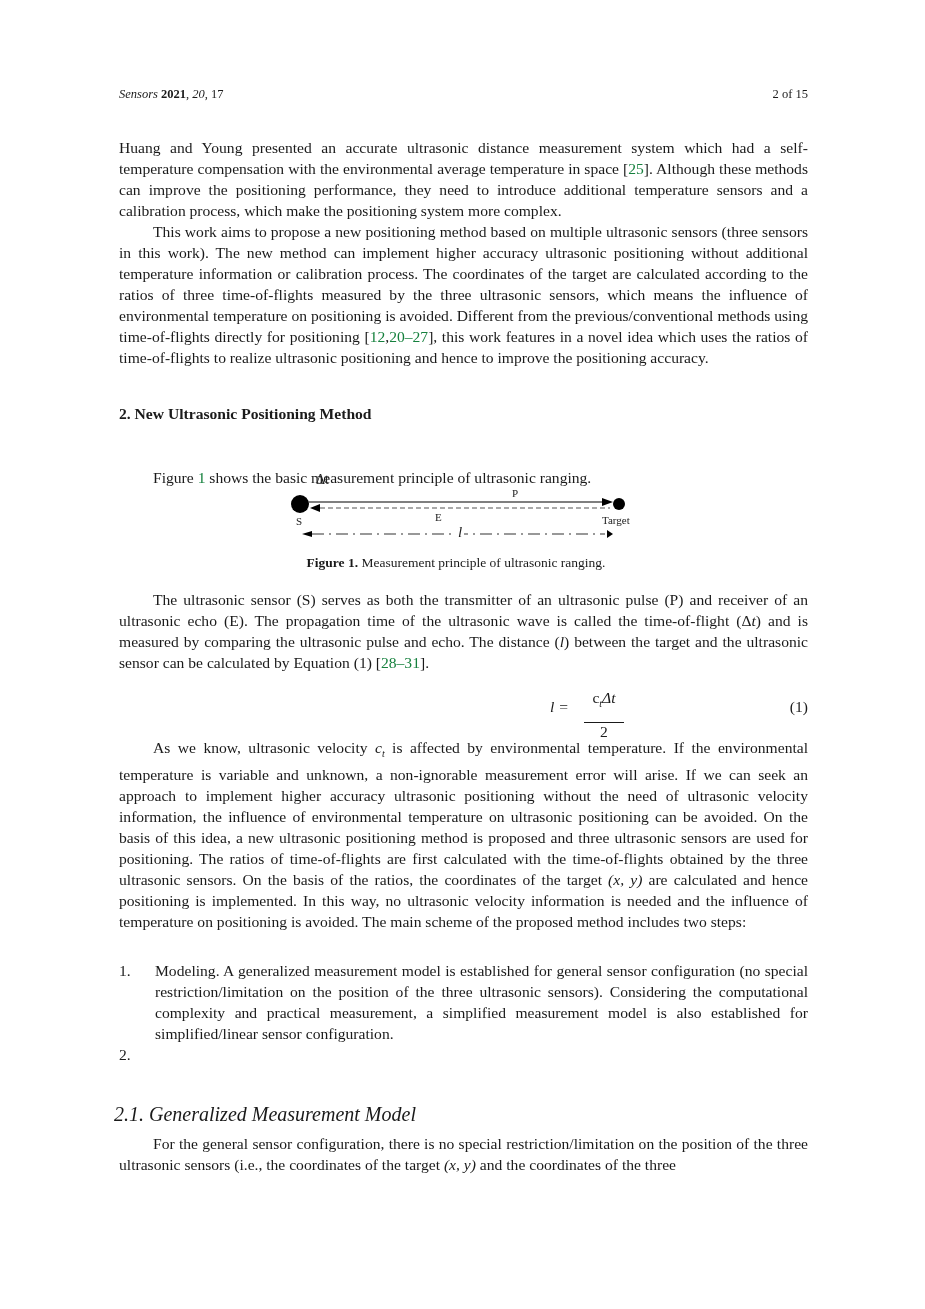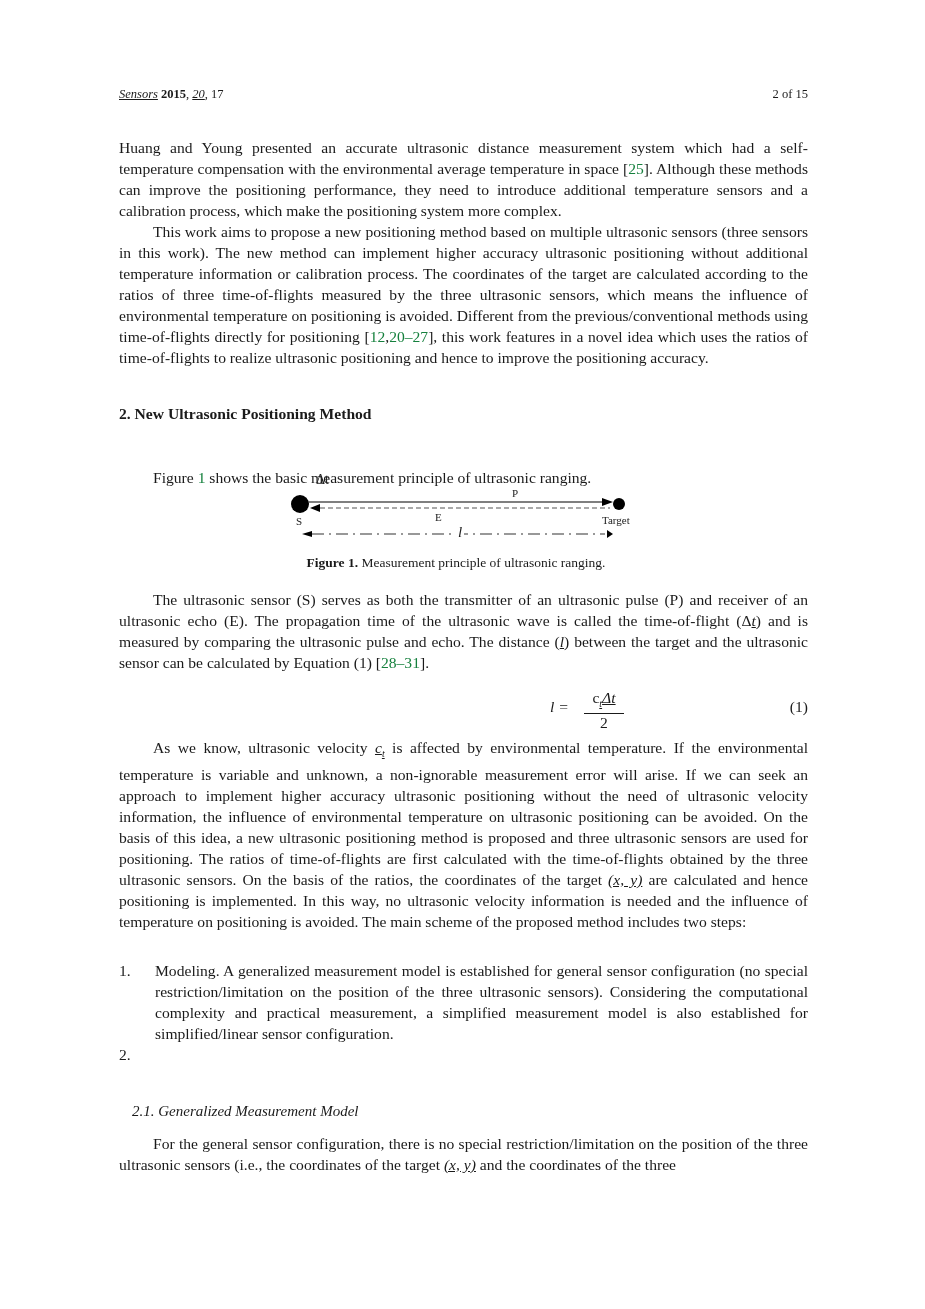--- a/index.html
+++ b/index.html
@@ -1,46 +1,46 @@
 <!DOCTYPE html>
 <html><head>
 <meta charset="utf-8">
 <style>
   html, body { margin: 0; padding: 0; background: #ffffff; }
   body { width: 925px; height: 1309px; position: relative; overflow: hidden;
          font-family: "Liberation Serif", "DejaVu Serif", serif; color: #1a1a1a; }
   .header { position: absolute; top: 87px; left: 119px; width: 689px; font-size: 12.5px; }
   .header .right { position: absolute; right: 0; top: 0; }
-  .it { font-style: italic; text-decoration: underline; }
+  .it { font-style: italic; }
   .b { font-weight: bold; }
   .link { color: #15803d; }
   .para { position: absolute; left: 119px; width: 689px; font-size: 15.6px; line-height: 21px;
           text-align: justify; }
   .para.indent { text-indent: 34px; }
   .heading { position: absolute; left: 119px; font-size: 15.6px; font-weight: bold; }
-  .subheading { position: absolute; left: 132px; font-size: 15px; font-style: italic; }
+  .subheading { position: absolute; left: 114px; font-size: 20px; font-style: italic; }
   .caption { position: absolute; top: 555px; left: 0; width: 912px; text-align: center; font-size: 13.5px; }
   .list { position: absolute; left: 119px; width: 689px; font-size: 15.6px; line-height: 21px; }
   .li { position: relative; padding-left: 36px; text-align: justify; }
   .li .num { position: absolute; left: 0; top: 0; }
   .equation { position: absolute; top: 690px; left: 119px; width: 689px; height: 40px; font-size: 15.6px; }
   .eq-body { position: absolute; left: 431px; top: 0; }
   .eq-lhs { position: absolute; left: 0; top: 8px; font-style: italic; white-space: nowrap; }
   .frac { position: absolute; left: 34px; top: 0; text-align: center; width: 40px; }
-  .frac .num-part { border-bottom: 1px solid #1a1a1a; padding-bottom: 1px; line-height: 16px; }
+  .frac .num-part { border-bottom: 1px solid #1a1a1a; padding-bottom: 10px; line-height: 16px; }
   .frac .den-part { line-height: 18px; }
   .eq-num { position: absolute; right: 0; top: 8px; }
   .figure { position: absolute; top: 470px; left: 280px; width: 370px; height: 80px; }
   .fig-label { position: absolute; font-family: "Liberation Serif", serif; font-size: 11px; color: #222; }
 </style>
 </head>
 <body>
 
 <div class="header">
-  <span><span class="it">Sensors</span> <span class="b">2015</span>, <span class="it">20</span>, <span>17</span></span>
+  <span><span class="it">Sensors</span> <span class="b">2021</span>, <span class="it">20</span>, <span>17</span></span>
   <span class="right">2 of 15</span>
 </div>
 
 <div class="para" style="top:137px;"><span>Huang and Young presented an accurate ultrasonic distance measurement system which had a self-temperature compensation with the environmental average temperature in space [</span><span class="link">25</span><span>]. Although these methods can improve the positioning performance, they need to introduce additional temperature sensors and a calibration process, which make the positioning system more complex.</span></div>
 
 <div class="para indent" style="top:221px;"><span>This work aims to propose a new positioning method based on multiple ultrasonic sensors (three sensors in this work). The new method can implement higher accuracy ultrasonic positioning without additional temperature information or calibration process. The coordinates of the target are calculated according to the ratios of three time-of-flights measured by the three ultrasonic sensors, which means the influence of environmental temperature on positioning is avoided. Different from the previous/conventional methods using time-of-flights directly for positioning [</span><span class="link">12</span><span>,</span><span class="link">20</span><span class="link">–</span><span class="link">27</span><span>], this work features in a novel idea which uses the ratios of time-of-flights to realize ultrasonic positioning and hence to improve the positioning accuracy.</span></div>
 
 <div class="heading" style="top:405px;">2. New Ultrasonic Positioning Method</div>
 
 <div class="para indent" style="top:435px;margin-top:32px;"><span>Figure </span><span class="link">1</span><span> shows the basic measurement principle of ultrasonic ranging.</span></div>

